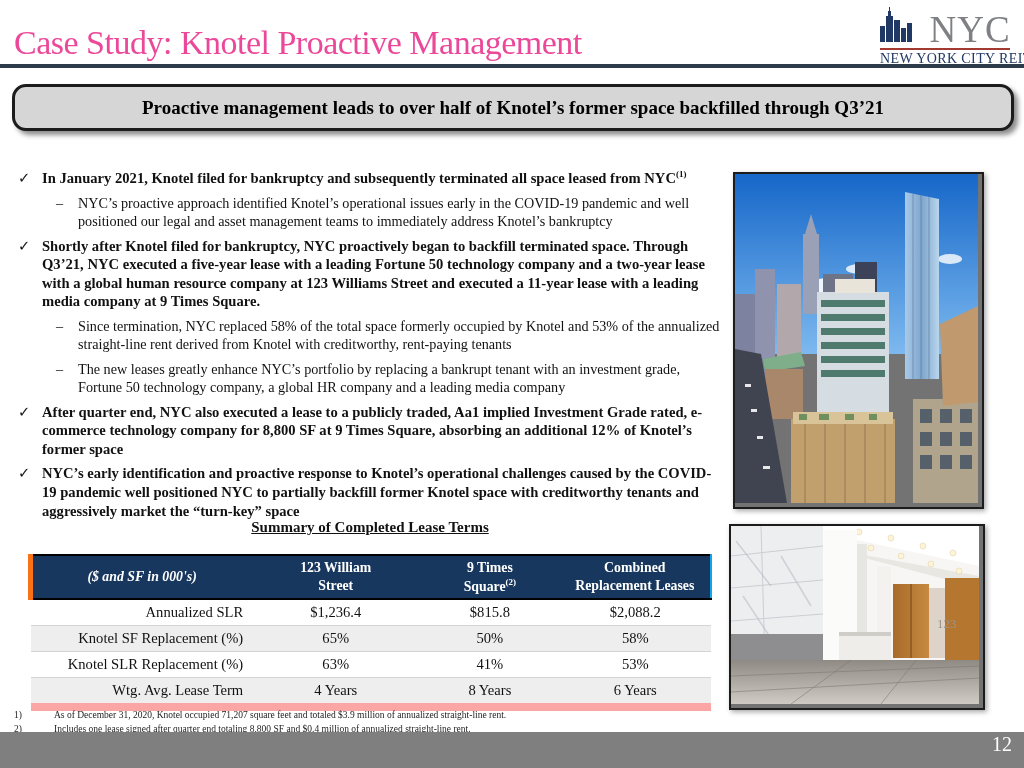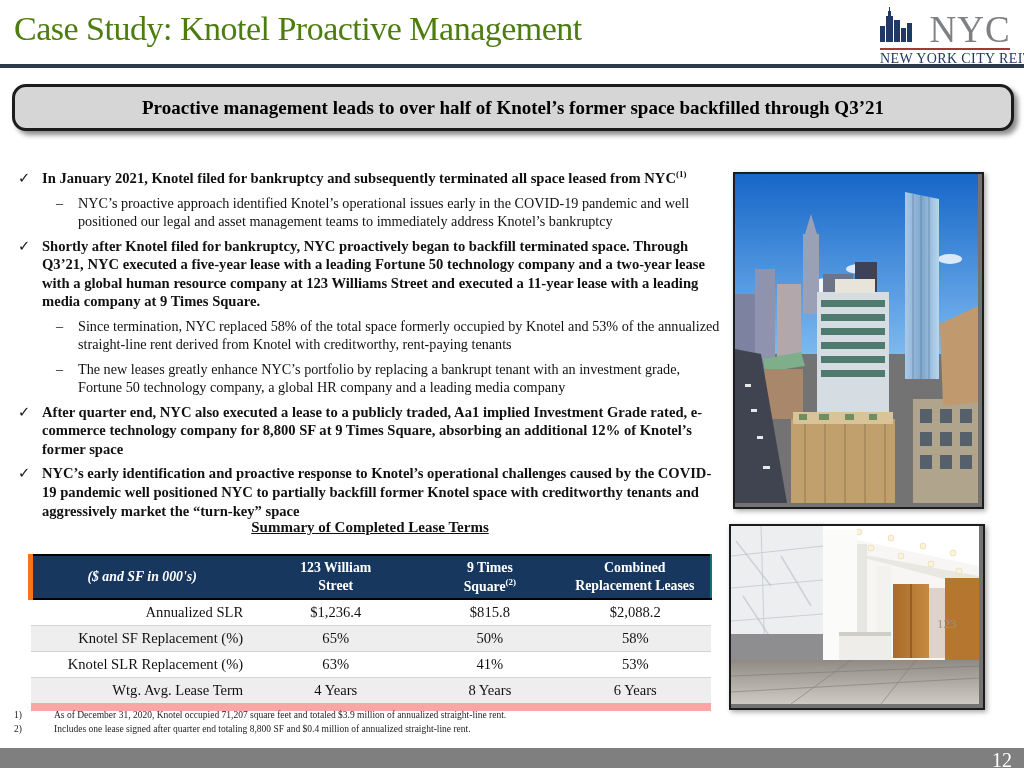--- a/index.html
+++ b/index.html
@@ -3,21 +3,21 @@
 <meta charset="utf-8">
 <style>
   html,body{margin:0;padding:0;background:#444;}
   .slide{
     position:relative;width:1024px;height:768px;background:#ffffff;
     font-family:"Liberation Serif","DejaVu Serif",serif;overflow:hidden;
     margin:0 auto;
   }
   
   .page-title{
-    position:absolute;left:14px;top:10px;font-size:34px;color:#4d7c0f;
+    position:absolute;left:14px;top:24px;font-size:34px;color:#ec4899;
     letter-spacing:-0.5px;white-space:nowrap;text-align:center;
   }
   .title-rule{position:absolute;left:0;top:64px;width:1024px;height:4px;background:#2c3a49;}
   .logo{position:absolute;right:14px;top:6px;width:130px;text-align:center;}
   .logo-top{display:flex;align-items:flex-end;justify-content:center;gap:16px;}
   .logo-nyc{font-size:37px;line-height:0.9;color:#7e8083;letter-spacing:1px;}
   .logo-rule{height:2px;background:#a23a32;margin-top:2px;}
   .logo-tagline{font-size:14px;color:#1f3864;letter-spacing:0.4px;margin-top:1px;white-space:nowrap;}
   
   .callout{
@@ -40,36 +40,36 @@
   .table-title{text-align:center;font-weight:bold;text-decoration:underline;font-size:15px;color:#111;margin-bottom:18px;}
   table.lease{width:100%;border-collapse:collapse;color:#111;}
   table.lease col.c1{width:222px;} table.lease col.c2{width:170px;}
   table.lease col.c3{width:140px;} table.lease col.c4{width:152px;}
   table.lease thead th{
     background:#17375e;color:#fff;font-weight:bold;font-size:13.8px;line-height:1.3;
     padding:3px 8px;text-align:center;vertical-align:middle;
     border-top:2px solid #000;border-bottom:2px solid #000;
   }
   table.lease thead th:first-child{border-left:5px solid #f97316;text-align:center;}
-  table.lease thead th:last-child{border-right:2px solid #0f766e;}
+  table.lease thead th:last-child{border-right:2px solid #0ea5e9;}
   table.lease thead th.italic{font-style:italic;font-weight:bold;}
   table.lease tbody td{font-size:14.6px;padding:4px 8px;text-align:center;border-bottom:1px solid #d4d4d4;}
   table.lease tbody td:first-child{text-align:right;}
   table.lease tbody tr:nth-child(even){background:#eeeeee;}
   table.lease tbody tr:last-child td{border-bottom:8px solid #fca5a5;}
   
   .photo{position:absolute;border:2px solid #1c1c1c;box-shadow:2px 2px 5px rgba(0,0,0,0.35);background:#737373;}
   .photo-aerial{left:733px;top:172px;width:247px;height:333px;}
   .photo-lobby{left:729px;top:524px;width:252px;height:182px;}
   .photo svg{display:block;}
   
   .footnotes{position:absolute;left:14px;bottom:31px;font-size:9.5px;color:#1c1c1c;width:760px;}
   .footnote{display:flex;line-height:1.45;}
   .fnum{width:40px;flex:0 0 40px;}
-  .footer-bar{position:absolute;left:0;bottom:0;width:1024px;height:20px;background:#7f7f7f;}
+  .footer-bar{position:absolute;left:0;bottom:0;width:1024px;height:36px;background:#7f7f7f;}
   .page-number{position:absolute;right:12px;top:1px;color:#fff;font-size:20px;}
 </style>
 </head>
 <body>
 
 <div class="slide">
 
   <div class="page-title">Case Study: Knotel Proactive Management</div>
 
   <div class="logo">

